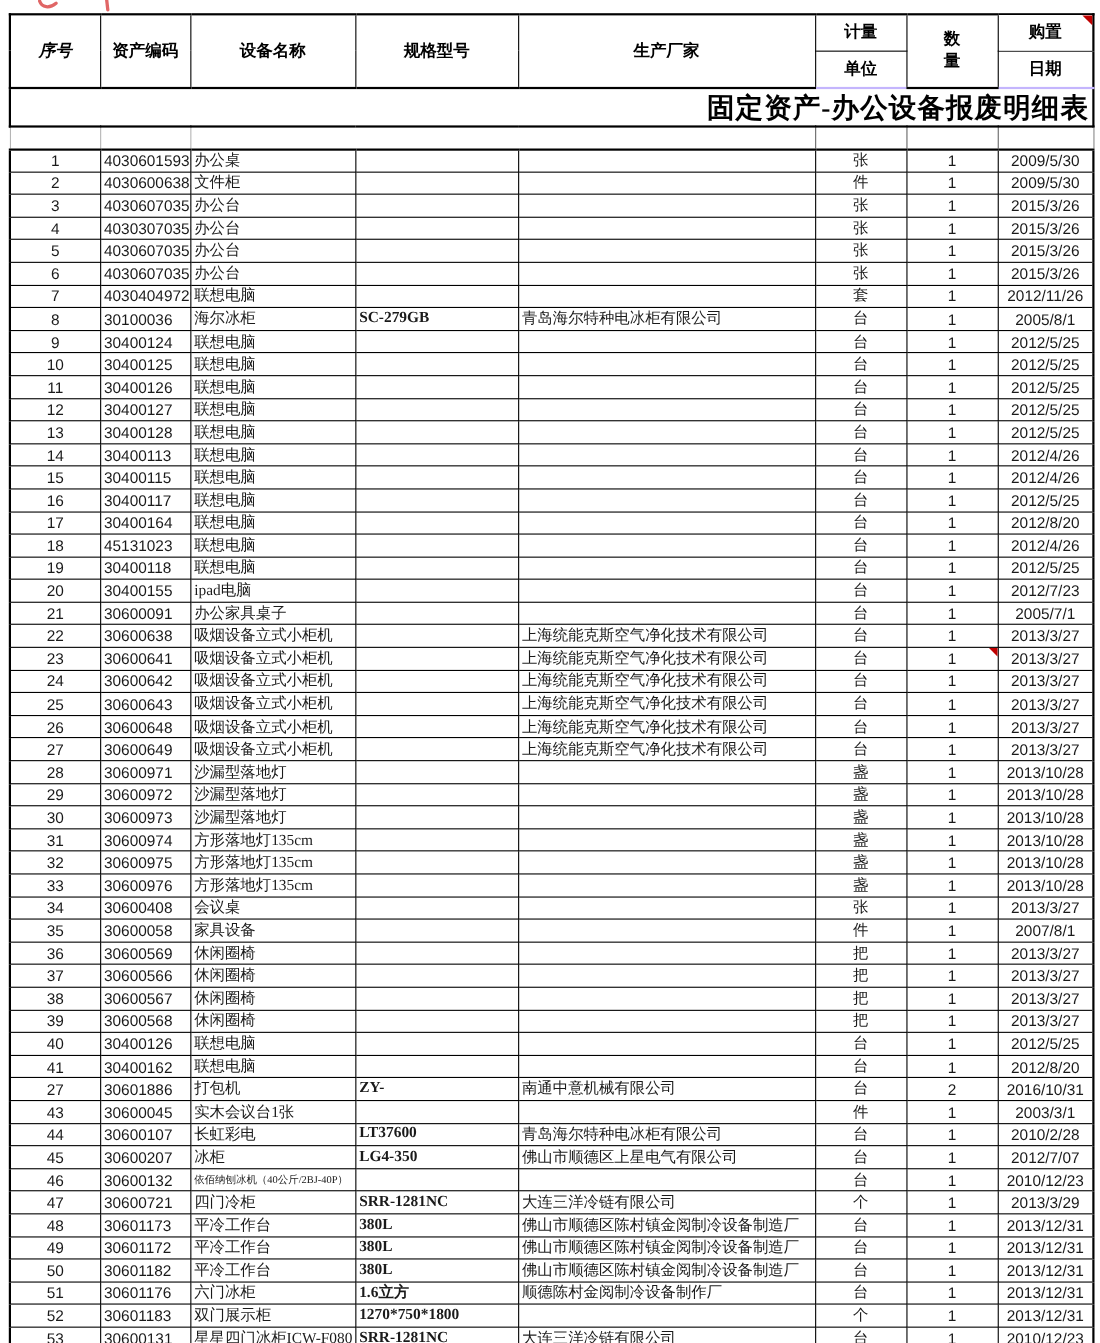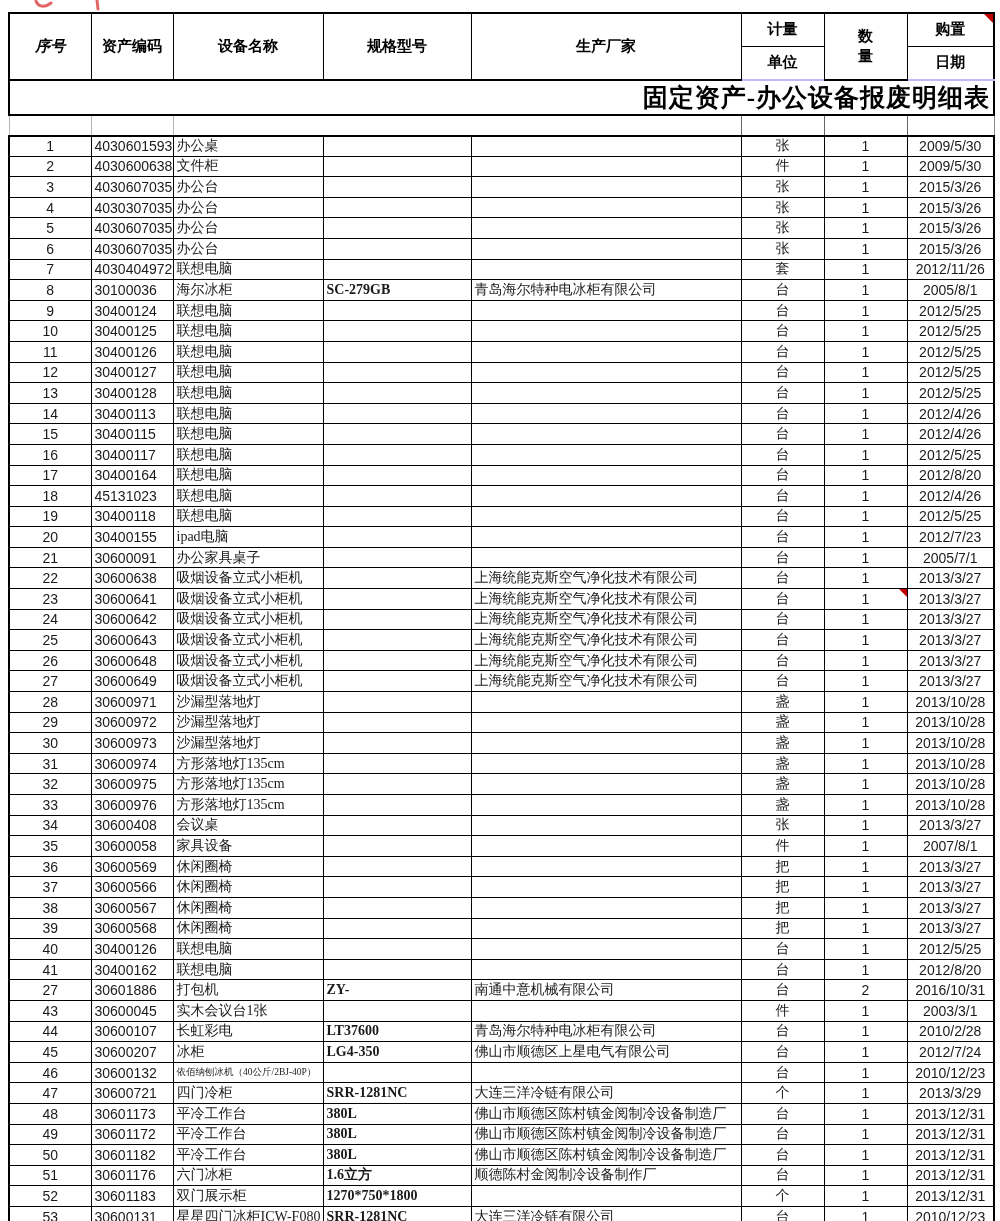--- a/index.html
+++ b/index.html
@@ -587,21 +587,21 @@
     <td class="c-date">2010/2/28</td>
   </tr>
         <tr>
     <td class="c-no">45</td>
     <td class="c-code">30600207</td>
     <td class="c-name">冰柜</td>
     <td class="c-model">LG4-350</td>
     <td class="c-maker">佛山市顺德区上星电气有限公司</td>
     <td class="c-unit">台</td>
     <td class="c-qty">1</td>
-    <td class="c-date">2012/7/24</td>
+    <td class="c-date">2012/7/07</td>
   </tr>
         <tr>
     <td class="c-no">46</td>
     <td class="c-code">30600132</td>
     <td class="c-name small-text">依佰纳刨冰机（40公斤/2BJ-40P）</td>
     <td class="c-model"></td>
     <td class="c-maker"></td>
     <td class="c-unit">台</td>
     <td class="c-qty">1</td>
     <td class="c-date">2010/12/23</td>

